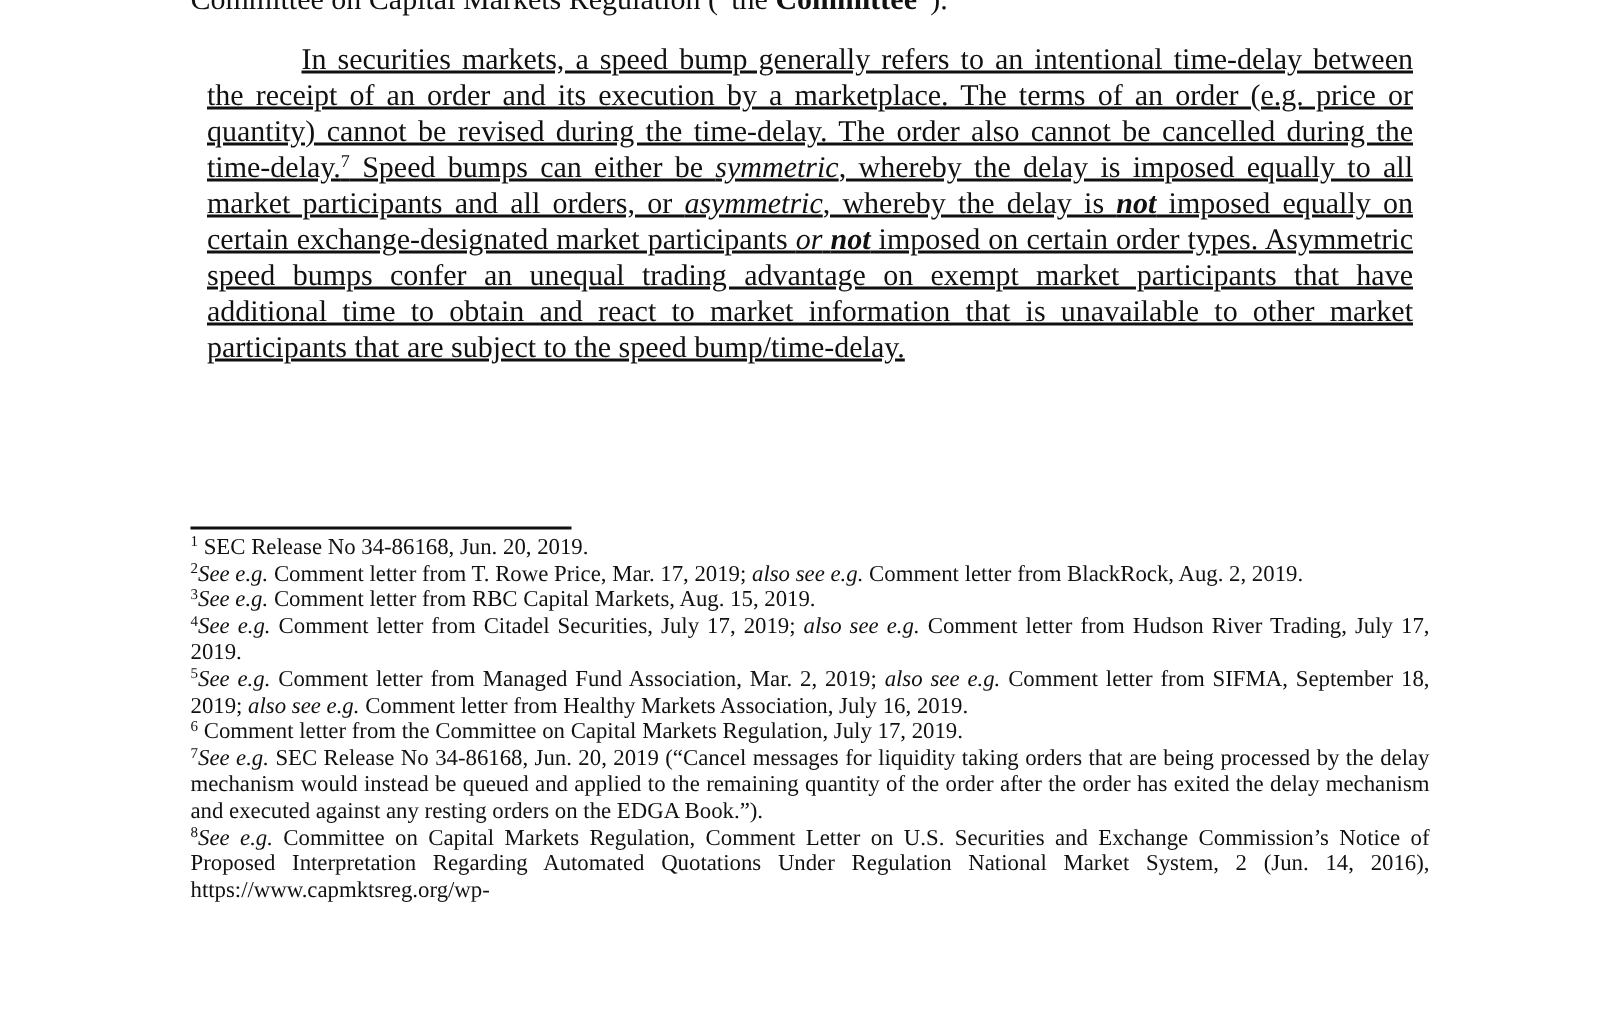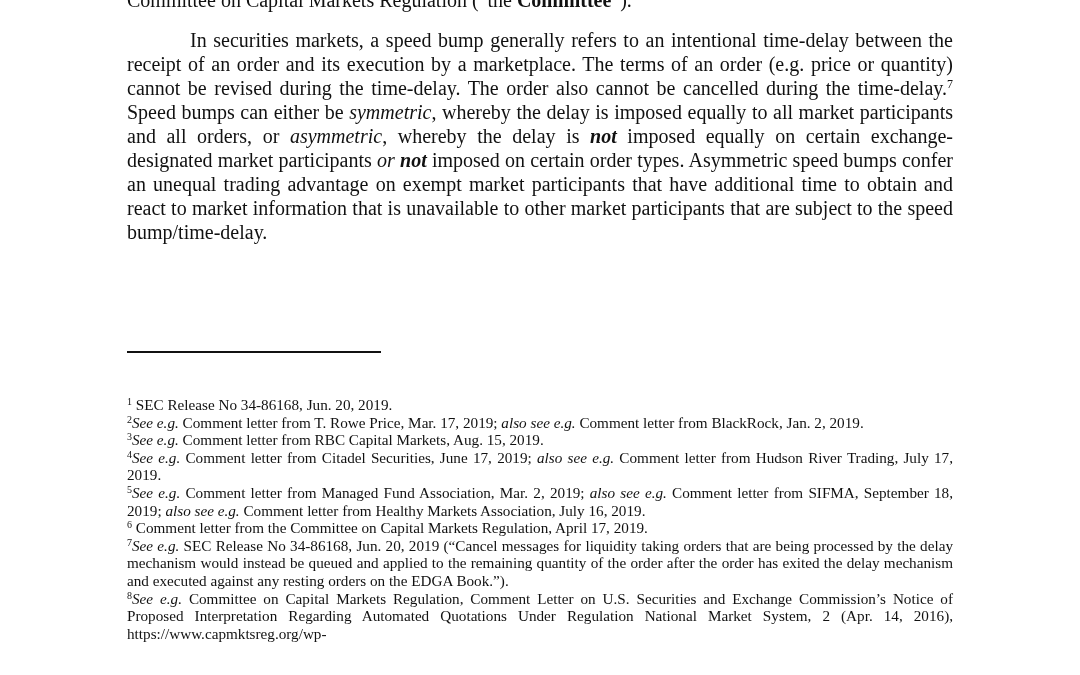--- a/index.html
+++ b/index.html
@@ -25,41 +25,42 @@
       font-size: 20px;
       line-height: 24px;
       height: 24px;
       white-space: nowrap;
     }
     .para {
       font-size: 20px;
       line-height: 24px;
       text-align: justify;
       text-indent: 63px;
-      margin: 0;
+      margin: 11px;
+      text-decoration: underline;
     }
     .para1 { margin-top: 16px; }
     .para2 { margin-top: 16px; }
     sup.fn {
       font-size: 12px;
       line-height: 0;
       vertical-align: 7px;
     }
     .sep {
       position: absolute;
       left: 127px;
       top: 351px;
       width: 254px;
       height: 1.5px;
       background: #111111;
     }
     .footnotes {
       position: absolute;
       left: 127px;
-      top: 396px;
+      top: 356px;
       width: 826px;
       font-size: 15.2px;
       line-height: 17.6px;
     }
     .fn-item {
       text-align: justify;
       margin: 0;
     }
     .fn-item sup {
       font-size: 10px;
@@ -80,26 +81,26 @@
 
   <p class="para para1"><span>In securities markets, a speed bump generally refers to an intentional time-delay between the receipt of an order and its execution by a marketplace. The terms of an order (e.g. price or quantity) cannot be revised during the time-delay. The order also cannot be cancelled during the time-delay.</span><sup class="fn">7</sup><span> Speed bumps can either be </span><i>symmetric</i><span>, whereby the delay is imposed equally to all market participants and all orders, or </span><i>asymmetric</i><span>, whereby the delay is </span><b class="bi">not</b><span> imposed equally on certain exchange-designated market participants </span><i>or</i><span> </span><b class="bi">not</b><span> imposed on certain order types. Asymmetric speed bumps confer an unequal trading advantage on exempt market participants that have additional time to obtain and react to market information that is unavailable to other market participants that are subject to the speed bump/time-delay.</span></p>
 
 </div>
 
 <div class="sep"></div>
 
 <div class="footnotes">
   <p class="fn-item"><sup>1</sup><span> SEC Release No 34-86168, Jun. 20, 2019.</span></p>
 
-  <p class="fn-item"><sup>2</sup><i>See e.g.</i><span> Comment letter from T. Rowe Price, Mar. 17, 2019; </span><i>also see e.g.</i><span> Comment letter from BlackRock, Jan. 2, 2019.</span></p>
+  <p class="fn-item"><sup>2</sup><i>See e.g.</i><span> Comment letter from T. Rowe Price, Mar. 17, 2019; </span><i>also see e.g.</i><span> Comment letter from BlackRock, Aug. 2, 2019.</span></p>
 
   <p class="fn-item"><sup>3</sup><i>See e.g.</i><span> Comment letter from RBC Capital Markets, Aug. 15, 2019.</span></p>
 
-  <p class="fn-item"><sup>4</sup><i>See e.g.</i><span> Comment letter from Citadel Securities, June 17, 2019; </span><i>also see e.g.</i><span> Comment letter from Hudson River Trading, July 17, 2019.</span></p>
+  <p class="fn-item"><sup>4</sup><i>See e.g.</i><span> Comment letter from Citadel Securities, July 17, 2019; </span><i>also see e.g.</i><span> Comment letter from Hudson River Trading, July 17, 2019.</span></p>
 
   <p class="fn-item"><sup>5</sup><i>See e.g.</i><span> Comment letter from Managed Fund Association, Mar. 2, 2019; </span><i>also see e.g.</i><span> Comment letter from SIFMA, September 18, 2019; </span><i>also see e.g.</i><span> Comment letter from Healthy Markets Association, July 16, 2019.</span></p>
 
-  <p class="fn-item"><sup>6</sup><span> Comment letter from the Committee on Capital Markets Regulation, April 17, 2019.</span></p>
+  <p class="fn-item"><sup>6</sup><span> Comment letter from the Committee on Capital Markets Regulation, July 17, 2019.</span></p>
 
   <p class="fn-item"><sup>7</sup><i>See e.g.</i><span> SEC Release No 34-86168, Jun. 20, 2019 (“Cancel messages for liquidity taking orders that are being processed by the delay mechanism would instead be queued and applied to the remaining quantity of the order after the order has exited the delay mechanism and executed against any resting orders on the EDGA Book.”).</span></p>
 
-  <p class="fn-item fn-last"><sup>8</sup><i>See e.g.</i><span> Committee on Capital Markets Regulation, Comment Letter on U.S. Securities and Exchange Commission’s Notice of Proposed Interpretation Regarding Automated Quotations Under Regulation National Market System, 2 (Apr. 14, 2016), https://www.capmktsreg.org/wp-</span></p>
+  <p class="fn-item fn-last"><sup>8</sup><i>See e.g.</i><span> Committee on Capital Markets Regulation, Comment Letter on U.S. Securities and Exchange Commission’s Notice of Proposed Interpretation Regarding Automated Quotations Under Regulation National Market System, 2 (Jun. 14, 2016), https://www.capmktsreg.org/wp-</span></p>
 </div>
 
 </body></html>

